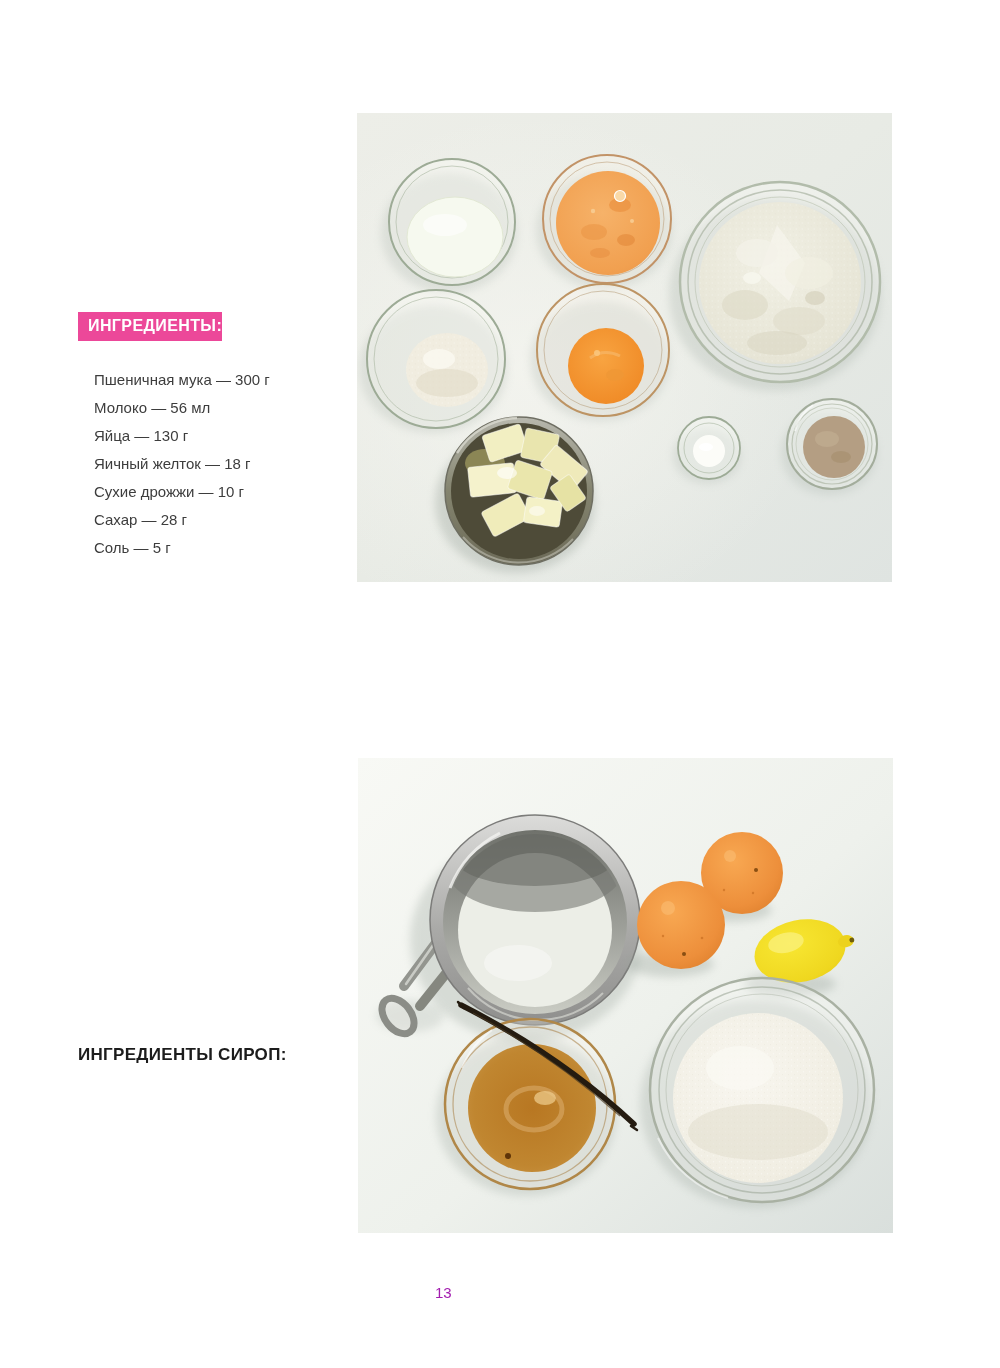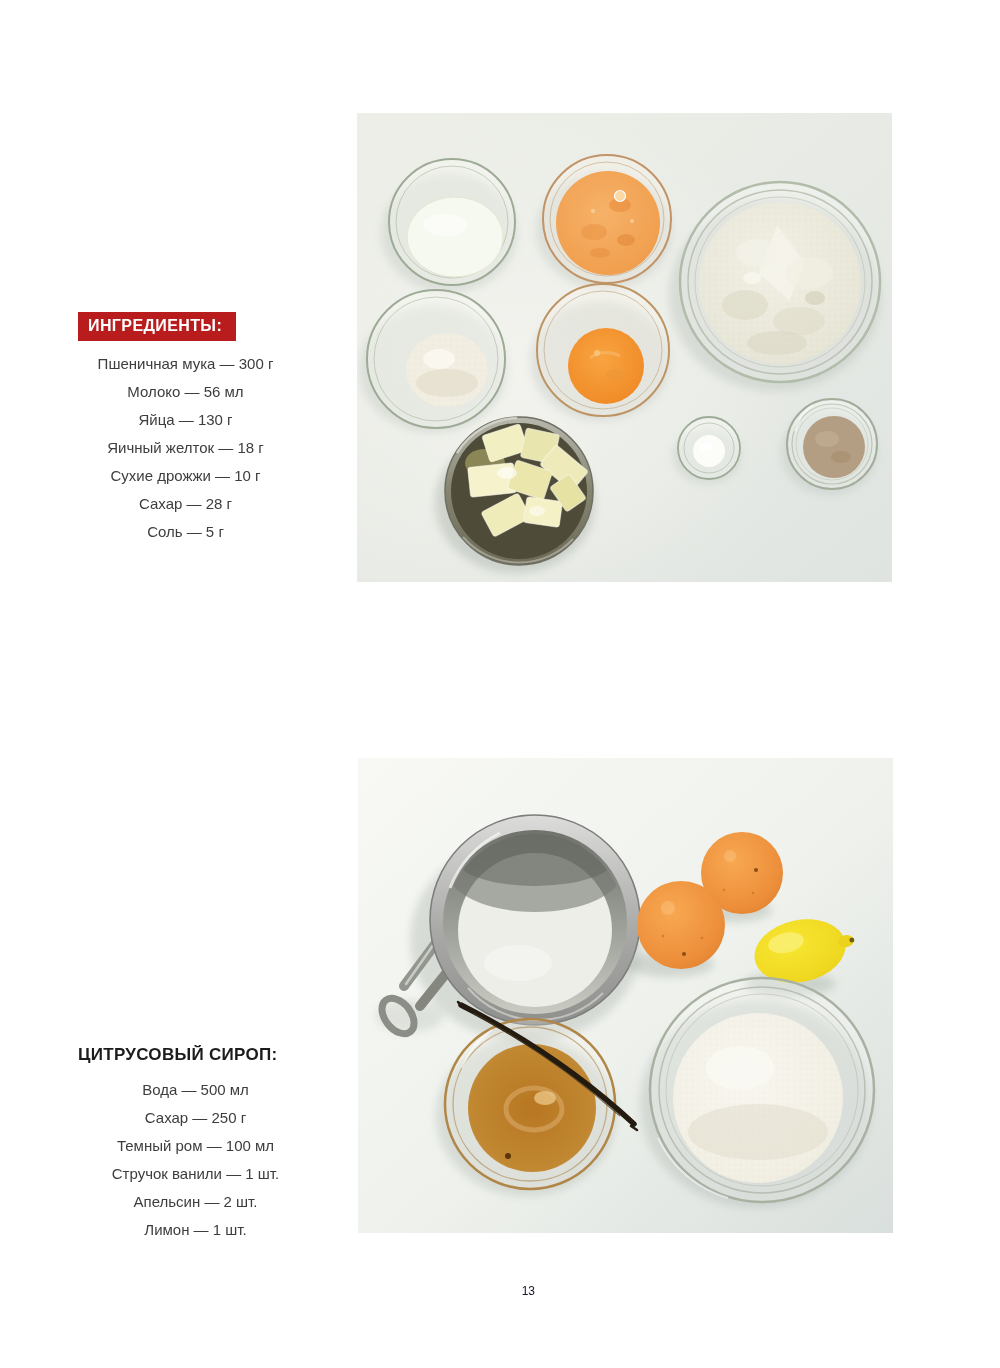--- a/index.html
+++ b/index.html
@@ -4,66 +4,58 @@
 <style>
   html,body{margin:0;padding:0;}
   body{
     width:1000px;height:1368px;position:relative;background:#ffffff;
     font-family:"Liberation Sans",sans-serif;color:#3d3d3d;overflow:hidden;
   }
   .text-col{position:absolute;left:78px;width:215px;}
   #section-1{top:312px;}
   #section-2{top:1044px;width:235px;}
   .boxed-title{
-    display:inline-block;background:#b91c1c;color:#ffffff;
+    display:inline-block;background:#ec4899;color:#ffffff;
     font-size:16px;font-weight:bold;letter-spacing:.4px;
-    padding:6px 14px 7px 10px;margin:0 0 13px 0;line-height:1;
+    padding:6px 0 7px 10px;margin:0 0 13px 0;line-height:1;
   }
   .plain-title{
     font-size:17px;font-weight:bold;color:#1c1c1c;letter-spacing:.3px;
     margin:0 0 14px 0;line-height:22px;
   }
-  ul.ing-list{list-style:none;margin:0;padding:0;text-align:center;}
+  ul.ing-list{list-style:none;margin:16px;padding:0;}
   ul.ing-list li{
     font-size:15px;line-height:19px;margin:0 0 9px 0;color:#3d3d3d;
   }
   .photo{position:absolute;display:block;}
   #photo-1{left:357px;top:113px;width:535px;height:469px;}
   #photo-2{left:358px;top:758px;width:535px;height:475px;}
   .page-number{
-    position:absolute;top:1284px;left:435px;width:100px;text-align:right;
-    font-size:12px;color:#0f172a;
+    position:absolute;top:1284px;left:435px;width:100px;text-align:left;
+    font-size:15px;color:#a21caf;
   }
 </style>
 </head>
 <body>
 
 <div class="text-col" id="section-1">
   <div class="boxed-title">ИНГРЕДИЕНТЫ:</div>
   <ul class="ing-list">
     <li>Пшеничная мука — 300 г</li>
     <li>Молоко — 56 мл</li>
     <li>Яйца — 130 г</li>
     <li>Яичный желток — 18 г</li>
     <li>Сухие дрожжи — 10 г</li>
     <li>Сахар — 28 г</li>
     <li>Соль — 5 г</li>
   </ul>
 </div>
 
 <div class="text-col" id="section-2">
-  <div class="plain-title">ЦИТРУСОВЫЙ СИРОП:</div>
-  <ul class="ing-list">
-    <li>Вода — 500 мл</li>
-    <li>Сахар — 250 г</li>
-    <li>Темный ром — 100 мл</li>
-    <li>Стручок ванили — 1 шт.</li>
-    <li>Апельсин — 2 шт.</li>
-    <li>Лимон — 1 шт.</li>
-  </ul>
+  <div class="plain-title">ИНГРЕДИЕНТЫ СИРОП:</div>
 </div>
 
 <svg id="photo-1" class="photo" viewBox="0 0 535 469" aria-hidden="true">
   <defs>
     <linearGradient id="bg1" x1="0" y1="0" x2="1" y2="1">
       <stop offset="0" stop-color="#edeee8"></stop>
         <stop offset="0.5" stop-color="#e8ebe5"></stop>
         <stop offset="1" stop-color="#dfe4e1"></stop>
     </linearGradient>
     <radialGradient id="bg1hl" cx="0.32" cy="0.55" r="0.55">

